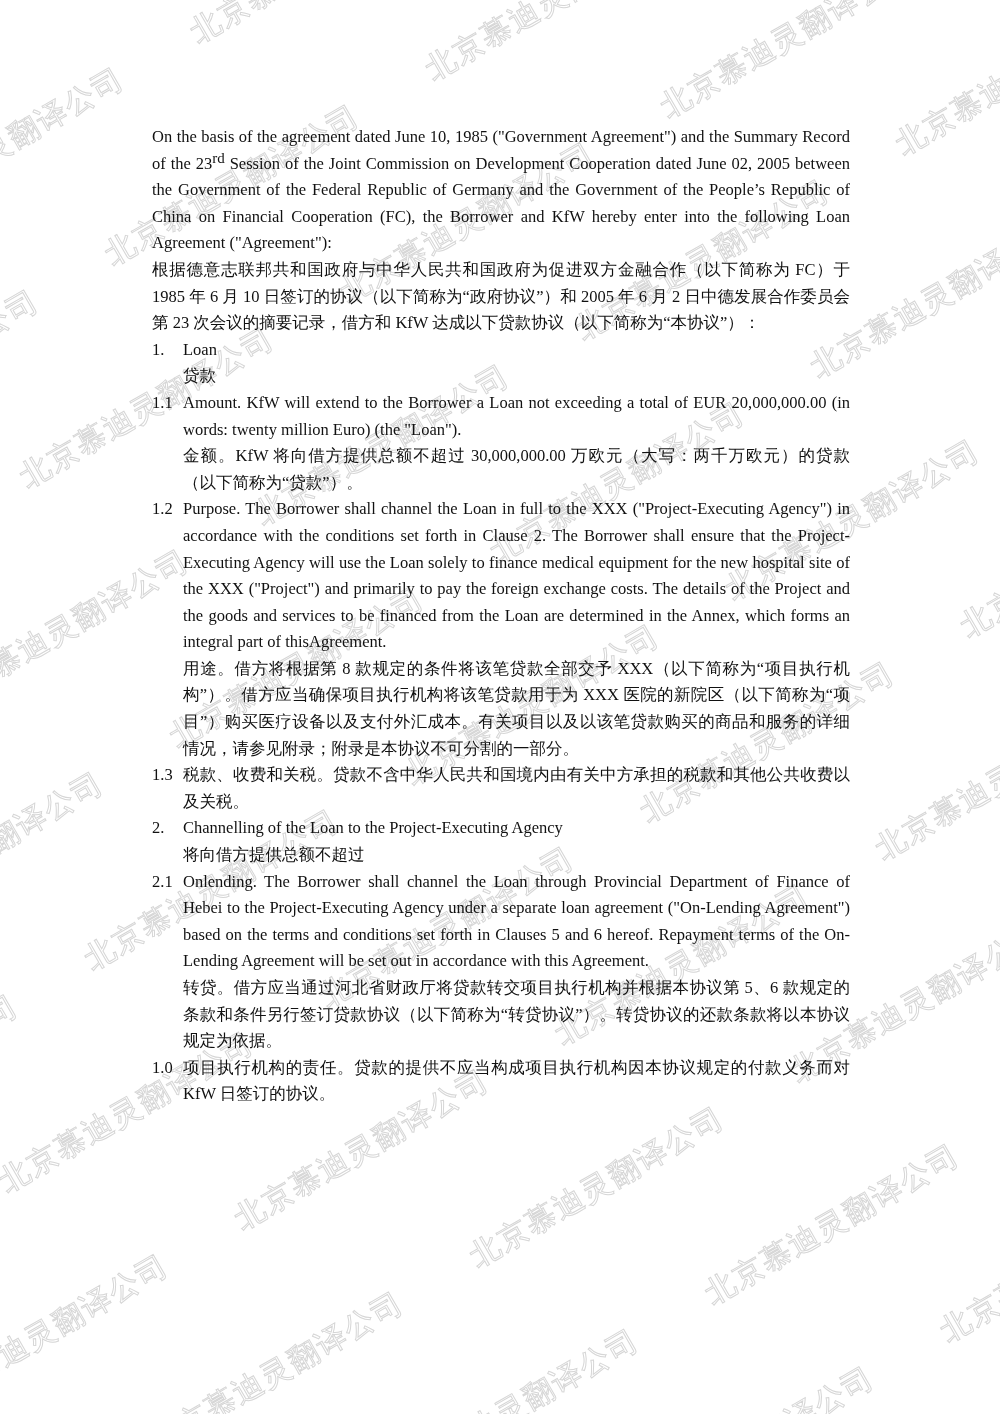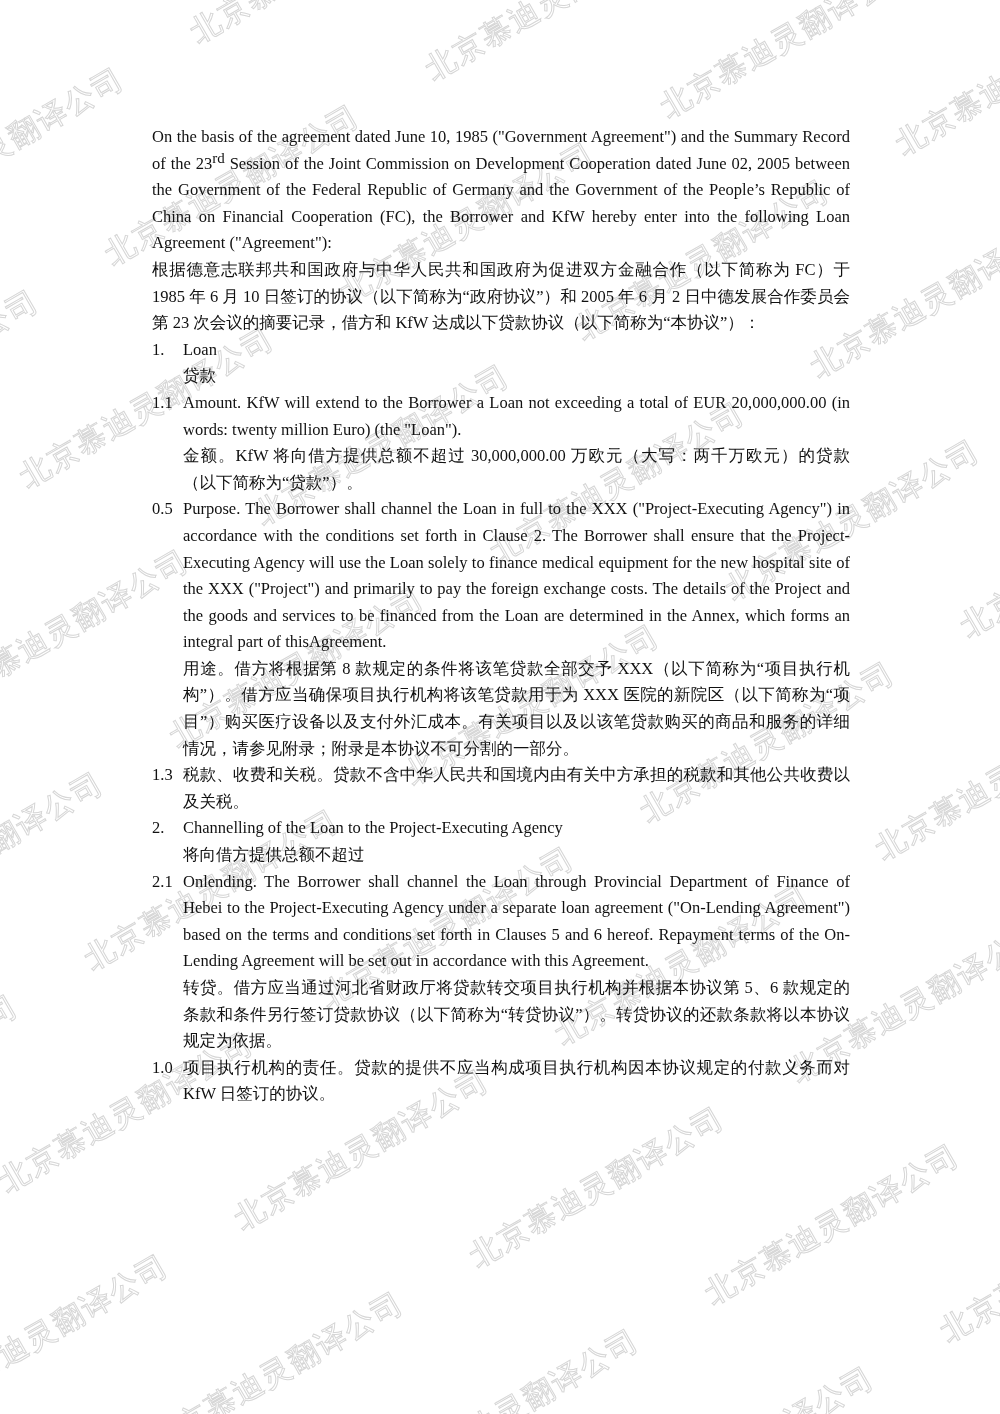--- a/index.html
+++ b/index.html
@@ -120,21 +120,21 @@
 
     <div class="item">
       <span class="num">1.1</span>
       <div class="body">
         <p class="en">Amount. KfW will extend to the Borrower a Loan not exceeding a total of EUR 20,000,000.00 (in words: twenty million Euro) (the "Loan").</p>
         <p class="zh">金额。KfW 将向借方提供总额不超过 30,000,000.00 万欧元（大写：两千万欧元）的贷款（以下简称为“贷款”）。</p>
       </div>
     </div>
 
     <div class="item">
-      <span class="num">0.5</span>
+      <span class="num">1.2</span>
       <div class="body">
         <p class="en">Purpose. The Borrower shall channel the Loan in full to the XXX ("Project-Executing Agency") in accordance with the conditions set forth in Clause 2. The Borrower shall ensure that the Project- Executing Agency will use the Loan solely to finance medical equipment for the new hospital site of the XXX ("Project") and primarily to pay the foreign exchange costs. The details of the Project and the goods and services to be financed from the Loan are determined in the Annex, which forms an integral part of thisAgreement.</p>
         <p class="zh">用途。借方将根据第 8 款规定的条件将该笔贷款全部交予 XXX（以下简称为“项目执行机构”）。借方应当确保项目执行机构将该笔贷款用于为 XXX 医院的新院区（以下简称为“项目”）购买医疗设备以及支付外汇成本。有关项目以及以该笔贷款购买的商品和服务的详细情况，请参见附录；附录是本协议不可分割的一部分。</p>
       </div>
     </div>
 
     <div class="item">
       <span class="num">1.3</span>
       <div class="body">
         <p class="zh">税款、收费和关税。贷款不含中华人民共和国境内由有关中方承担的税款和其他公共收费以及关税。</p>

